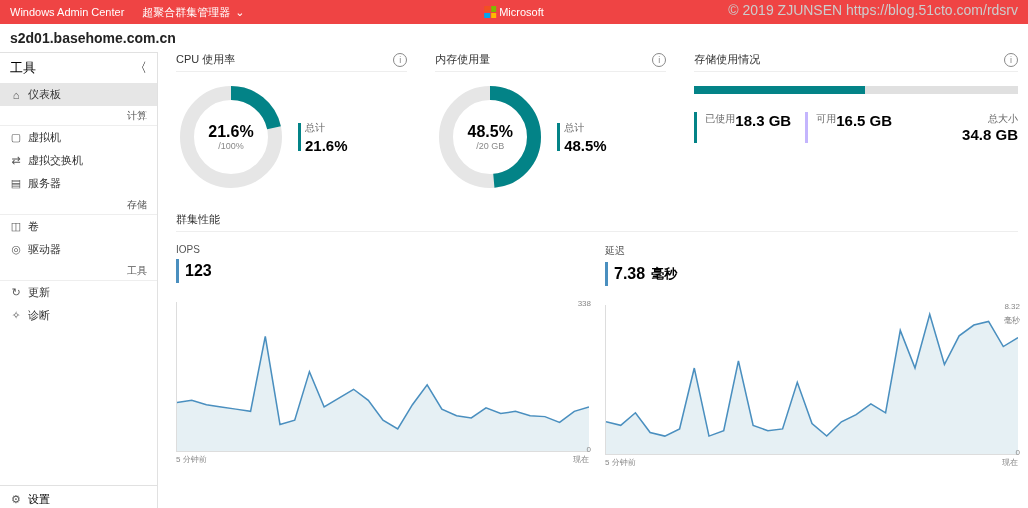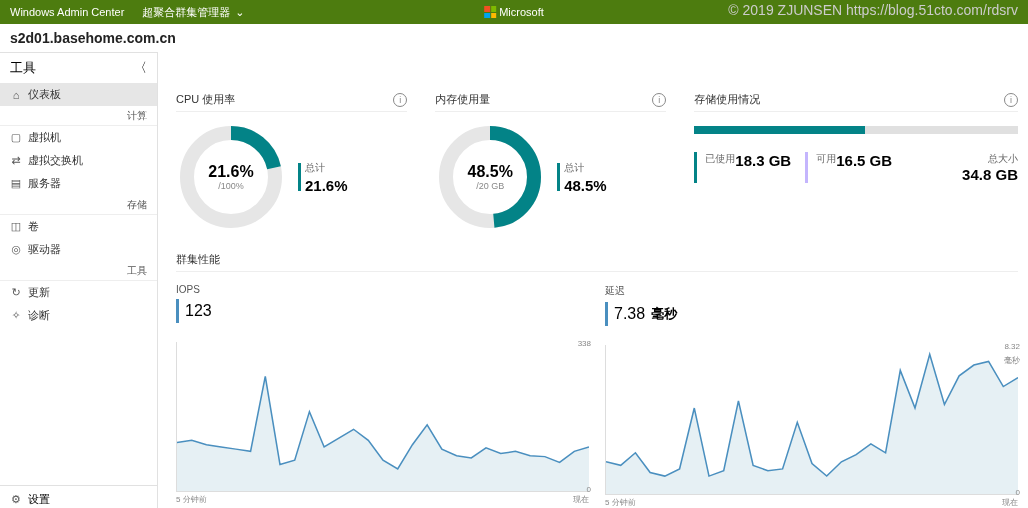--- a/index.html
+++ b/index.html
@@ -1,18 +1,18 @@
 <!DOCTYPE html>
 <html><head>
   <meta charset="utf-8">
   <style>
     * { margin: 0; padding: 0; box-sizing: border-box; font-family: "Segoe UI", Arial, sans-serif; }
     body { width: 1028px; height: 508px; overflow: hidden; background: #fff; position: relative; }
     
-    .topbar { height: 24px; background: #4d7c0f; color: #fff; display: flex; align-items: center; font-size: 11px; padding: 0 10px; }
+    .topbar { height: 24px; background: #ef4444; color: #fff; display: flex; align-items: center; font-size: 11px; padding: 0 10px; }
     .topbar-left { display: flex; align-items: center; gap: 18px; }
     .topbar-dropdown { display: flex; align-items: center; gap: 5px; }
     .topbar-center { position: absolute; left: 50%; transform: translateX(-50%); display: flex; align-items: center; gap: 3px; }
     .ms-logo { width: 12px; height: 12px; display: grid; grid-template: 1fr 1fr / 1fr 1fr; gap: 1px; }
     .ms-logo span:nth-child(1){background:#f25022;} .ms-logo span:nth-child(2){background:#7fba00;}
     .ms-logo span:nth-child(3){background:#00a4ef;} .ms-logo span:nth-child(4){background:#ffb900;}
     .watermark { position: absolute; top: 2px; right: 10px; color: #ccc; font-size: 14px; z-index: 99; }
     
     .subtitle { padding: 6px 10px; font-size: 14px; font-weight: 700; color: #222; }
     
@@ -26,21 +26,21 @@
     .nav-group-label { font-size: 10px; color: #555; text-align: right; padding: 3px 10px 2px; border-bottom: 1px solid #eee; }
     .nav-item { display: flex; align-items: center; gap: 6px; padding: 4px 10px; font-size: 11px; cursor: pointer; color: #333; }
     .nav-item.active { background: #e6e6e6; }
     .nav-icon { width: 12px; height: 12px; display: inline-flex; align-items: center; justify-content: center; color: #555; font-size: 11px; }
     .sidebar-spacer { flex: 1; }
     .sidebar-bottom { border-top: 1px solid #e1e1e1; padding: 6px 10px; display: flex; align-items: center; gap: 6px; font-size: 11px; }
     
     .content { flex: 1; padding: 0 10px 10px 18px; overflow: hidden; }
     
     .cards-row { display: flex; gap: 28px; margin-bottom: 20px; }
-    .card { flex: 1; margin-top: 40px; }
+    .card { flex: 1; }
     .card-header { display: flex; justify-content: space-between; align-items: center; font-size: 11px; color: #333; margin-bottom: 10px; border-bottom: 1px solid #eee; padding-bottom: 4px; }
     .info-icon { width: 14px; height: 14px; border: 1px solid #888; border-radius: 50%; font-size: 9px; display: flex; align-items: center; justify-content: center; color: #888; }
     
     .gauge-card { display: flex; align-items: center; gap: 12px; }
     .gauge { position: relative; width: 110px; height: 110px; }
     .gauge-center { position: absolute; inset: 0; display: flex; flex-direction: column; align-items: center; justify-content: center; }
     .gauge-val { font-size: 16px; font-weight: 600; }
     .gauge-sub { font-size: 9px; color: #888; }
     .gauge-legend { display: flex; flex-direction: column; gap: 2px; }
     .leg-label { font-size: 10px; color: #666; }
@@ -57,21 +57,21 @@
     .stat-val { font-size: 15px; font-weight: 600; }
     .stat-right { text-align: right; }
     
     .section-title { font-size: 11px; color: #333; border-bottom: 1px solid #eee; padding-bottom: 4px; margin-bottom: 12px; }
     
     .charts-row { display: flex; gap: 16px; }
     .chart-card { flex: 1; }
     .chart-title { font-size: 10px; color: #555; margin-bottom: 4px; }
     .chart-val-row { display: flex; align-items: center; gap: 6px; margin-bottom: 6px; }
     .chart-bar { width: 3px; height: 24px; background: #4a8fbf; }
-    .chart-val { font-size: 16px; font-weight: 400; }
+    .chart-val { font-size: 16px; font-weight: 700; }
     .chart-unit { font-size: 13px; font-weight: 600; }
     .chart-area { position: relative; height: 150px; border-left: 1px solid #ddd; border-bottom: 1px solid #ddd; margin-top: 19px; }
     .chart-ymax { position: absolute; right: -2px; top: -3px; font-size: 8px; color: #888; }
     .chart-ymin { position: absolute; right: -2px; bottom: -3px; font-size: 8px; color: #888; }
     .chart-yunit { position: absolute; right: -2px; top: 10px; font-size: 8px; color: #888; }
     .chart-xaxis { display: flex; justify-content: space-between; font-size: 8px; color: #888; margin-top: 2px; }
   </style>
 </head>
 <body>
 

